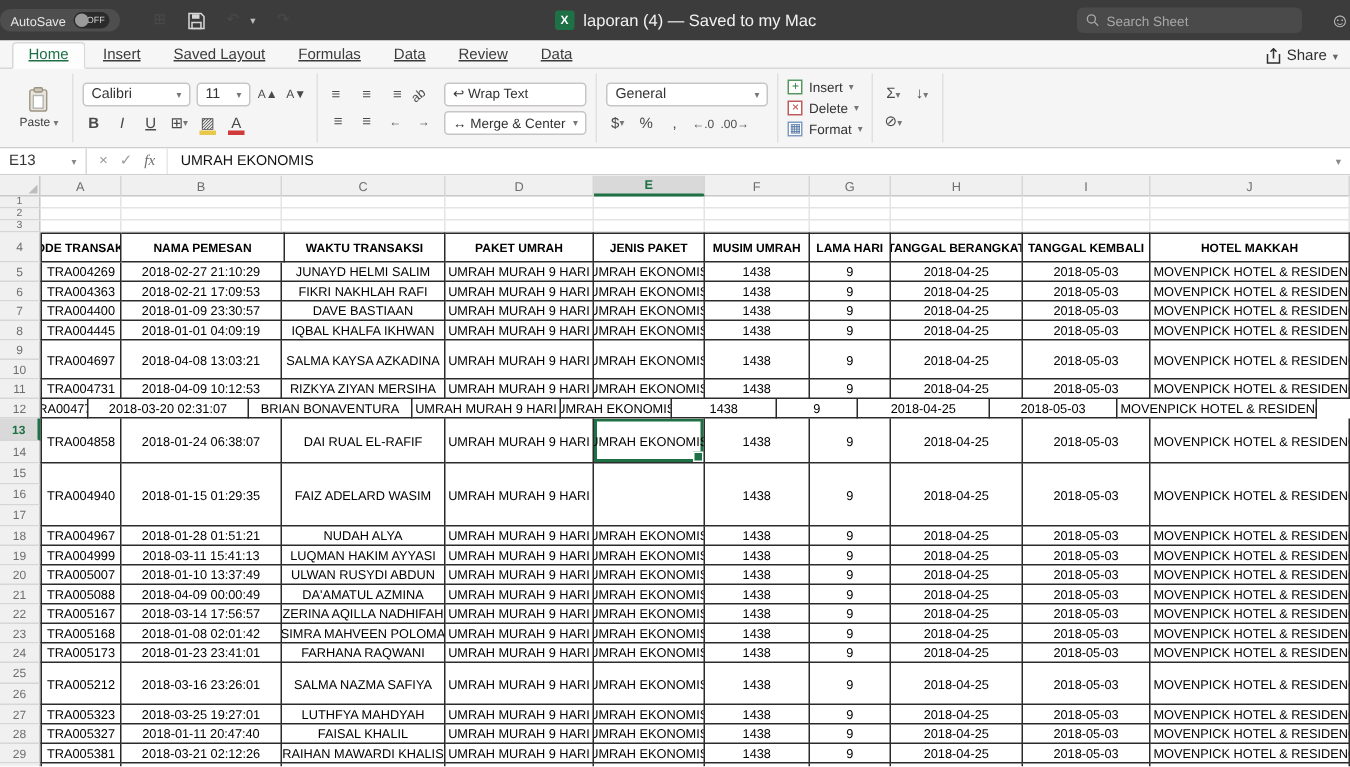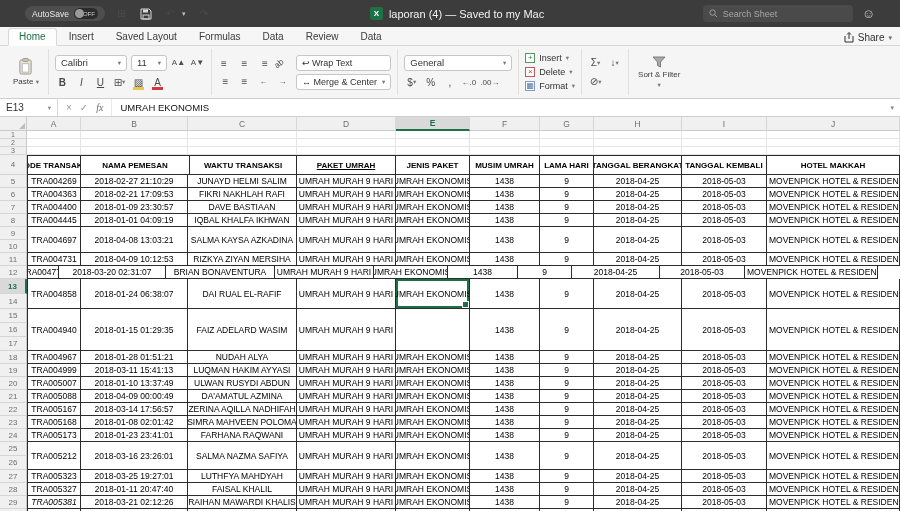--- a/index.html
+++ b/index.html
@@ -1,36 +1,36 @@
 <!DOCTYPE html>
 <html><head>
 <meta charset="utf-8">
 <style>
   * { box-sizing: border-box; margin: 0; padding: 0; }
   html,body { width:900px; height:511px; overflow:hidden; }
   body { font-family:"Liberation Sans","DejaVu Sans",sans-serif; background:#fff; font-size:10px; color:#222; }
 
   
-  .titlebar { height:27px; background:#3d3c3c; display:flex; align-items:center; padding:0 25px; gap:9px; color:#e3e3e3; }
+  .titlebar { height:27px; background:#3d3c3c; display:flex; align-items:center; padding:0 0; gap:19px; color:#e3e3e3; }
   .autosave { display:flex; align-items:center; gap:5px; background:#4f4e4e; border-radius:9px; padding:2px 7px; font-size:8.5px; color:#e8e8e8; }
   .toggle { width:24px; height:11px; background:#2b2b2b; border-radius:6px; position:relative; display:flex; align-items:center; justify-content:flex-end; padding-right:3px; font-size:6px; color:#cfcfcf; }
   .knob { position:absolute; left:1px; top:1px; width:9px; height:9px; border-radius:50%; background:#9a9a9a; }
   .tb-icons { display:flex; align-items:center; gap:11px; color:#d8d8d8; font-size:12px; }
   .tb-icons .sm { font-size:7px; margin-left:-7px; color:#bdbdbd; }
   .tb-title { flex:1; display:flex; align-items:center; justify-content:center; gap:6px; font-size:11px; color:#f2f2f2; white-space:nowrap; }
   .doc-icon { width:13px; height:13px; background:#1e7145; border-radius:2px; color:#fff; font-size:8px; font-weight:bold; display:flex; align-items:center; justify-content:center; }
   .search { width:150px; height:17px; background:#4b4a4a; border-radius:4px; display:flex; align-items:center; gap:5px; padding:0 6px; }
   .search input { flex:1; background:transparent; border:none; outline:none; color:#cfcfcf; font-size:9px; font-family:inherit; width:100px; }
   .search input::placeholder { color:#a7a7a7; }
   .smiley { color:#cfcfcf; font-size:13px; }
 
   
   .tabbar { height:19px; background:#f7f6f6; border-bottom:1px solid #d9d8d8; display:flex; align-items:flex-end; padding:0 8px; }
   .tabs { display:flex; align-items:flex-end; gap:2px; height:100%; }
-  .tab { padding:2px 10px 3px; font-size:10px; color:#3b3b3b; white-space:nowrap; }
+  .tab { padding:2px 10px 3px; font-size:10px; color:#3b3b3b; white-space:nowrap;text-decoration:underline; }
   .tab.active { color:#1e7145; background:#fdfdfd; border:1px solid #d9d8d8; border-bottom-color:#fdfdfd; border-radius:3px 3px 0 0; margin-bottom:-1px; }
   .share { margin-left:auto; display:flex; align-items:center; gap:4px; font-size:10px; color:#2f2f2f; padding-bottom:2px; }
   .share .caret { font-size:7px; color:#666; }
 
   
   .ribbon { height:53px; background:#f6f5f5; border-bottom:1px solid #cfcecd; display:flex; align-items:stretch; padding:3px 4px; }
   .rgroup { display:flex; flex-direction:column; justify-content:center; gap:4px; padding:0 6px; border-right:1px solid #e2e0df; }
   .rgroup.hrow { flex-direction:row; align-items:center; gap:6px; }
   .rrow { display:flex; align-items:center; gap:4px; }
   .col { display:flex; flex-direction:column; gap:3px; }
@@ -256,29 +256,20 @@
           </span>
       </div>
       <div class="rrow">
         <span class="ibtn">
             <span>⊘</span>
             <span class="caret">▾</span>
           </span>
       </div>
     </div>
 
-    <div class="rgroup" style="border-right:none">
-      <div class="bigbtn">
-        <svg width="14" height="12" viewBox="0 0 14 12">
-            <path d="M1 1h12l-4.5 5v5l-3-1.5V6z" fill="#a9a9a9" stroke="#7d7d7d"></path>
-          </svg>
-        <span class="lbl">Sort &amp; Filter</span>
-        <span class="caret">▾</span>
-      </div>
-    </div>
 
   </div>
 
   <div class="formulabar">
     <div class="namebox">
       <span>E13</span>
       <span class="caret">▾</span>
     </div>
     <div class="fbtns">
       <span>×</span>
@@ -341,21 +332,21 @@
           <div class="ecell" style="width: 54px;"></div>
           <div class="ecell" style="width: 88px;"></div>
           <div class="ecell" style="width: 85px;"></div>
           <div class="ecell" style="width: 133px;"></div>
         </div>
         <div class="row" style="height: 20px;">
           <div class="gut">4</div>
           <div class="dcell hcell first" style="width: 54px;">KODE TRANSAKSI</div>
           <div class="dcell hcell" style="width: 109px;">NAMA PEMESAN</div>
           <div class="dcell hcell" style="width: 107px;">WAKTU TRANSAKSI</div>
-          <div class="dcell hcell" style="width: 99px; text-decoration: underline;">PAKET UMRAH</div>
+          <div class="dcell hcell" style="width: 99px;">PAKET UMRAH</div>
           <div class="dcell hcell" style="width: 74px;">JENIS PAKET</div>
           <div class="dcell hcell" style="width: 70px;">MUSIM UMRAH</div>
           <div class="dcell hcell" style="width: 54px;">LAMA HARI</div>
           <div class="dcell hcell" style="width: 88px;">TANGGAL BERANGKAT</div>
           <div class="dcell hcell" style="width: 85px;">TANGGAL KEMBALI</div>
           <div class="dcell hcell" style="width: 133px;">HOTEL MAKKAH</div>
         </div>
         <div class="row" style="height: 13px;">
           <div class="gutcol">
             <div class="gut">5</div>
@@ -643,21 +634,21 @@
           <div class="dcell" style="width: 70px;">1438</div>
           <div class="dcell" style="width: 54px;">9</div>
           <div class="dcell" style="width: 88px;">2018-04-25</div>
           <div class="dcell" style="width: 85px;">2018-05-03</div>
           <div class="dcell left" style="width: 133px;">MOVENPICK HOTEL &amp; RESIDENCE H</div>
         </div>
         <div class="row" style="height: 13px;">
           <div class="gutcol">
             <div class="gut">29</div>
           </div>
-          <div class="dcell first" style="width: 54px; font-style: italic;">TRA005381</div>
+          <div class="dcell first" style="width: 54px;">TRA005381</div>
           <div class="dcell" style="width: 107px;">2018-03-21 02:12:26</div>
           <div class="dcell" style="width: 109px;">RAIHAN MAWARDI KHALIS</div>
           <div class="dcell" style="width: 99px;">UMRAH MURAH 9 HARI</div>
           <div class="dcell" style="width: 74px;">UMRAH EKONOMIS</div>
           <div class="dcell" style="width: 70px;">1438</div>
           <div class="dcell" style="width: 54px;">9</div>
           <div class="dcell" style="width: 88px;">2018-04-25</div>
           <div class="dcell" style="width: 85px;">2018-05-03</div>
           <div class="dcell left" style="width: 133px;">MOVENPICK HOTEL &amp; RESIDENCE H</div>
         </div>

